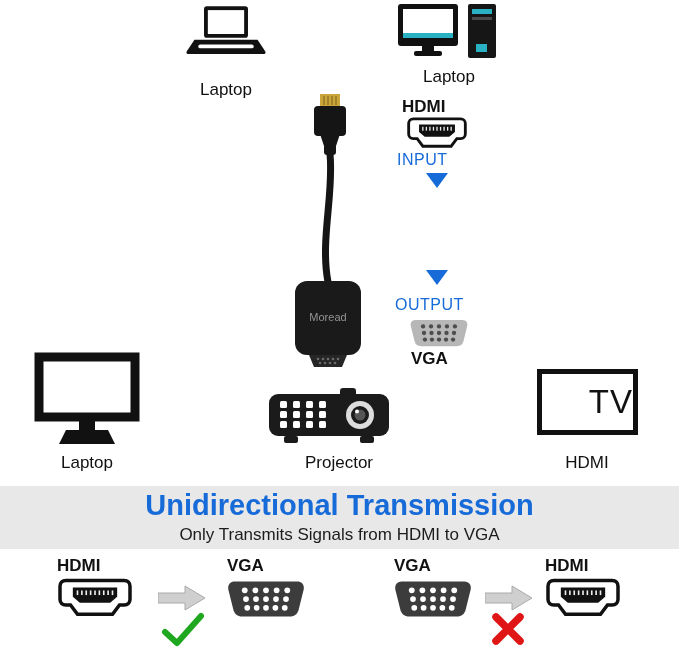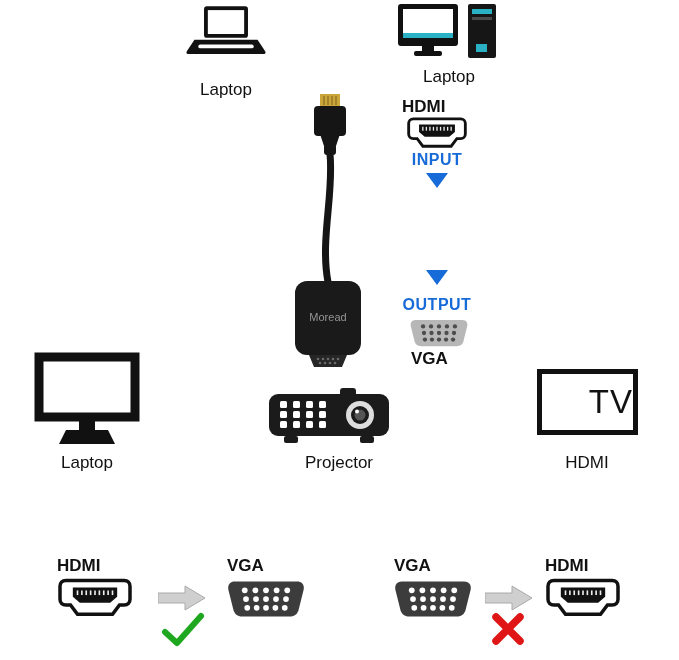--- a/index.html
+++ b/index.html
@@ -9,21 +9,21 @@
     --green:#1fa81f;
     --red:#e01515;
     --arrow:#cfcfcf;
     --ink:#111111;
   }
   body { font-family:"Liberation Sans", sans-serif; background:#fff; }
   .stage { position:relative; width:679px; height:660px; background:#fff; overflow:hidden; }
   .abs { position:absolute; }
   .dev-label { font-size:17px; color:var(--ink); text-align:center; }
   .conn-label { font-size:17px; font-weight:bold; color:var(--ink); }
-  .blue-label { font-size:16px; font-weight:bold; color:var(--blue); text-align:center; letter-spacing:.5px; }
+  .blue-label { font-size:16px; font-weight:normal; color:var(--blue); text-align:left; letter-spacing:.5px; }
   .tri-down { width:0; height:0; border-left:11px solid transparent; border-right:11px solid transparent; border-top:15px solid var(--blue); }
   .banner { background:var(--banner-bg); text-align:center; }
   .banner-title { color:var(--blue); font-size:29px; font-weight:600; padding-top:3px; }
   .banner-subtitle { color:#1c1c1c; font-size:17px; margin-top:3px; }
   .tv-box { border:5px solid var(--ink); background:#fff; display:flex; align-items:center; justify-content:flex-end; }
   .tv-box span { font-size:33px; color:var(--ink); letter-spacing:1px; }
   svg text { font-family:"Liberation Sans", sans-serif; }
   .vga-gray { --vga-body:#b7b7b7; --vga-hole:#4d4d4d; }
   .vga-dark { --vga-body:#3c3c3c; --vga-hole:#ffffff; }
 </style>
@@ -182,20 +182,24 @@
   <svg class="abs" width="122" height="62" style="left:268px;top:387px">
       <use href="#sym-projector"></use>
     </svg>
   <div class="abs dev-label" style="left:299px;top:453px;width:80px">Projector</div>
 
   <div class="abs tv-box" style="left:537px;top:369px;width:101px;height:66px">
     <span>TV</span>
   </div>
   <div class="abs dev-label" style="left:559px;top:453px;width:56px">HDMI</div>
 
+  <div class="abs banner" style="left:0;top:486px;width:679px;height:63px">
+    <div class="banner-title">Unidirectional Transmission</div>
+    <div class="banner-subtitle">Only Transmits Signals from HDMI to VGA</div>
+  </div>
 
   <div class="abs conn-label" style="left:57px;top:556px;width:76px">HDMI</div>
   <svg class="abs" width="78" height="42" style="left:56px;top:577px">
       <use href="#sym-hdmi"></use>
     </svg>
   <svg class="abs" width="48" height="28" style="left:158px;top:584px">
       <use href="#sym-arrow-right"></use>
     </svg>
   <svg class="abs" width="44" height="36" style="left:161px;top:612px">
       <use href="#sym-check"></use>

